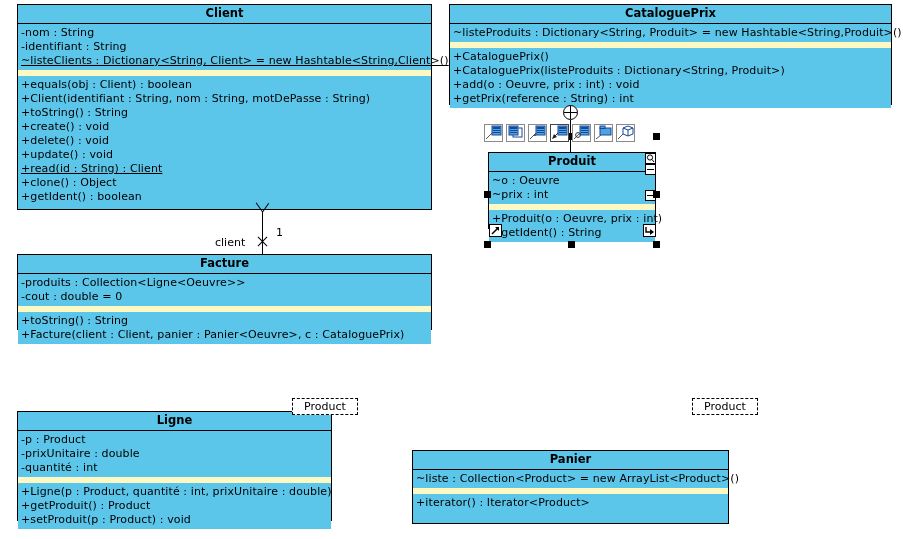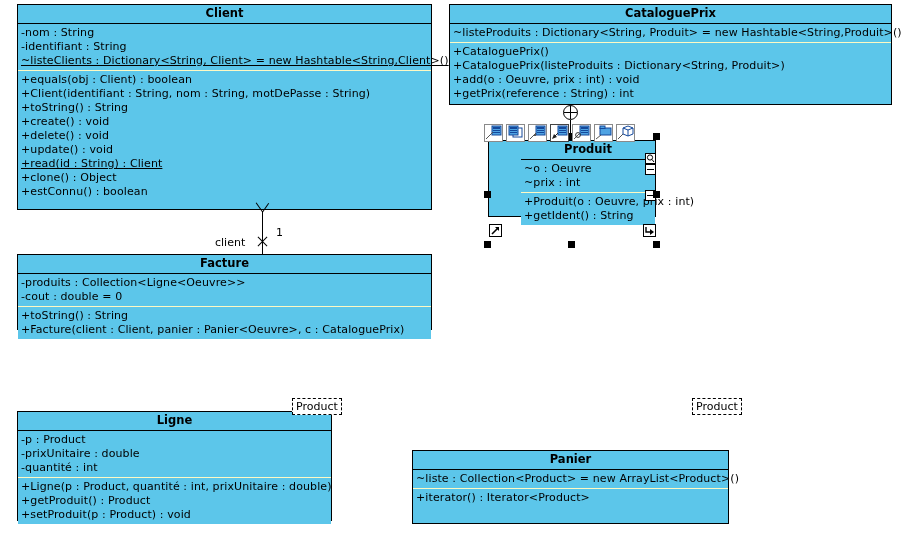--- a/index.html
+++ b/index.html
@@ -34,21 +34,21 @@
     font-weight: bold;
     font-size: 11.5px;
     line-height: 15px;
     padding: 1px 2px 2px 2px;
     border-bottom: 1px solid #000000;
     background: #5CC6EA;
     white-space: nowrap;
   }
   .uml-compartment {
     padding: 2px 2px 2px 3px;
-    border-bottom: 1px solid #fef9c3;
+    border-bottom: 6px solid #fef9c3;
     background: #5CC6EA;
   }
   .uml-compartment.last {
     border-bottom: none;
   }
   .uml-row {
     line-height: 14px;
     font-size: 11px;
     white-space: nowrap;
     letter-spacing: 0.1px;
@@ -57,21 +57,21 @@
     text-decoration: underline;
   }
 
   
   .tmpl-param {
     position: absolute;
     background: #ffffff;
     border: 1px dashed #000000;
     font-size: 11px;
     line-height: 13px;
-    padding: 1px 3px;
+    padding: 1px 11px;
     white-space: nowrap;
     z-index: 6;
   }
 
   
   .assoc-line {
     position: absolute;
     background: #000000;
   }
   .assoc-label {
@@ -214,21 +214,21 @@
     </div>
     <div class="uml-compartment last">
       <div class="uml-row">+equals(obj : Client) : boolean</div>
       <div class="uml-row">+Client(identifiant : String, nom : String, motDePasse : String)</div>
       <div class="uml-row">+toString() : String</div>
       <div class="uml-row">+create() : void</div>
       <div class="uml-row">+delete() : void</div>
       <div class="uml-row">+update() : void</div>
       <div class="uml-row static">+read(id : String) : Client</div>
       <div class="uml-row">+clone() : Object</div>
-      <div class="uml-row">+estConnu() : boolean</div>
+      <div class="uml-row">+getIdent() : boolean</div>
     </div>
   </div>
 
   <div class="uml-class" style="left:449px; top:4px; width:443px; height:101px;">
     <div class="uml-header">CataloguePrix</div>
     <div class="uml-compartment">
       <div class="uml-row">~listeProduits : Dictionary&lt;String, Produit&gt;  = new Hashtable&lt;String,Produit&gt;()</div>
     </div>
     <div class="uml-compartment last">
       <div class="uml-row">+CataloguePrix()</div>
@@ -308,21 +308,21 @@
     <div class="tool-btn">
       <svg width="17" height="16" viewBox="0 0 17 16">
         <path d="M6 3 L11 1 L16 3 L16 9 L11 11 L6 9 Z" fill="#ffffff" stroke="#15489B" stroke-width="1"></path>
         <path d="M6 3 L11 5 L16 3" fill="none" stroke="#15489B" stroke-width="1"></path>
         <line x1="11" y1="5" x2="11" y2="11" stroke="#15489B" stroke-width="1"></line>
         <line x1="1" y1="14" x2="6" y2="9" stroke="#555555" stroke-width="1"></line>
       </svg>
     </div>
   </div>
 
-  <div class="uml-class" style="left:488px; top:140px; width:168px; height:77px;padding-left:32px;">
+  <div class="uml-class" style="left:488px; top:152px; width:168px; height:77px;">
     <div class="uml-header">Produit</div>
     <div class="uml-compartment">
       <div class="uml-row">~o : Oeuvre</div>
       <div class="uml-row">~prix : int</div>
     </div>
     <div class="uml-compartment last">
       <div class="uml-row">+Produit(o : Oeuvre, prix : int)</div>
       <div class="uml-row">+getIdent() : String</div>
     </div>
   </div>

